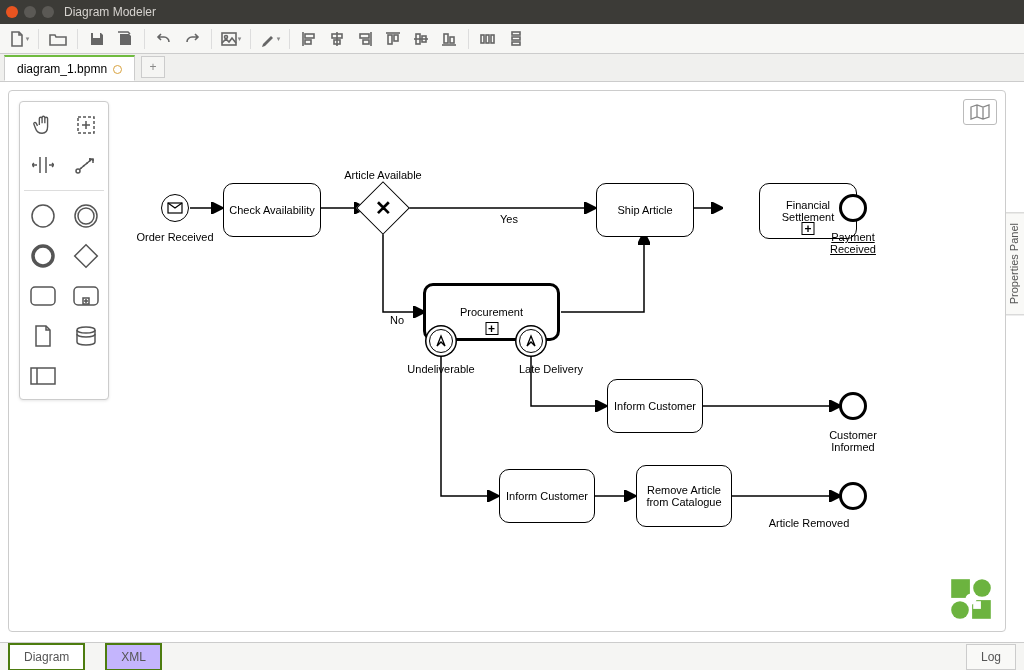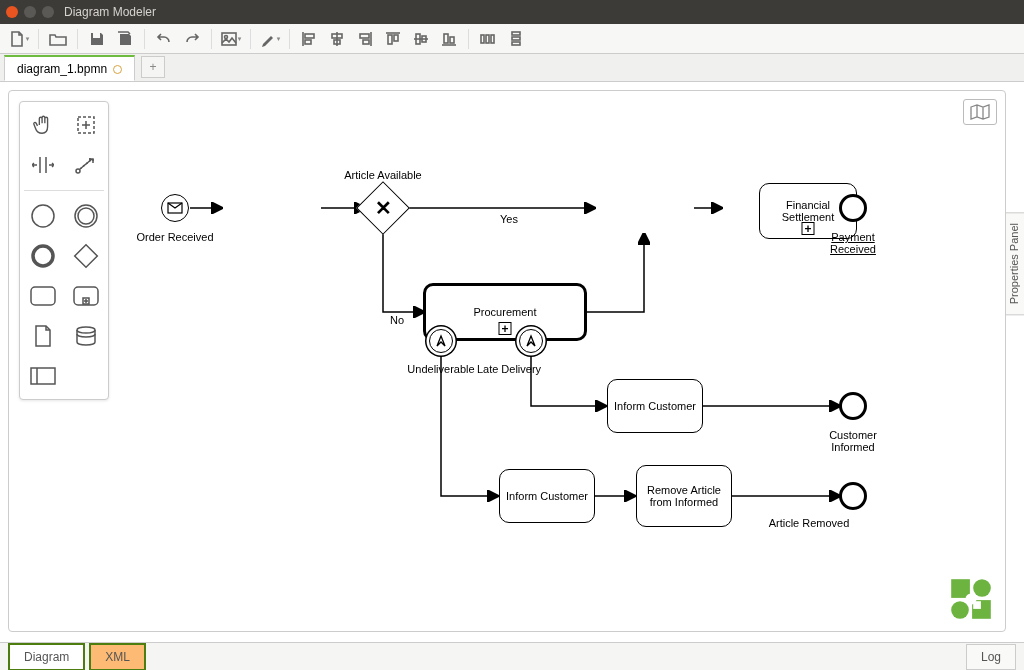--- a/index.html
+++ b/index.html
@@ -47,21 +47,21 @@
   .evt { border-radius:50%; background:#fff; display:flex;align-items:center;justify-content:center; }
   .gate { width:38px; height:38px; transform: rotate(45deg); border:1.5px solid #000; background:#fff; display:flex;align-items:center;justify-content:center; }
   .gate span { transform: rotate(-45deg); font-weight:bold; font-size:20px; }
   svg.conn { position:absolute; left:0; top:0; width:100%; height:100%; pointer-events:none; }
   svg.conn path, svg.conn line { stroke:#000; stroke-width:1.5; fill:none; }
   svg.conn .arrow { fill:#000; }
 
   
   .footer { height: 28px; border-top: 1px solid #ccc; background: #f5f5f3; display: flex; align-items: center; padding: 0 8px; font-size: 12px; color: #555; }
   .ftab { padding: 5px 14px; border: 2px solid #4d7c0f; background: #fff; margin-right: 4px; }
-  .ftab.inactive { background: #fdba74; }
+  .ftab.inactive { background: #c4b5fd; margin-left: 16px; }
   .flog { margin-left: auto; padding: 5px 14px; border: 1px solid #ccc; background: #f9f9f7; }
 </style>
 </head>
 <body>
 
 <div class="titlebar">
   <div class="win-btns">
     <div class="win-btn close"></div>
     <div class="win-btn"></div>
     <div class="win-btn"></div>
@@ -319,69 +319,75 @@
     </svg>
 
     <div class="node evt" style="left:152px; top:103px; width:28px; height:28px; border:1.5px solid #000;">
       <svg width="16" height="12">
           <rect x="1" y="1" width="14" height="10" fill="none" stroke="#000" stroke-width="1.2"></rect>
           <path d="M1 1l7 5 7-5" fill="none" stroke="#000" stroke-width="1.2"></path>
         </svg>
     </div>
     <div class="nlabel" style="left:125px; top:140px; width:82px;">Order Received</div>
 
+    <div class="node task" style="left:214px; top:92px; width:98px; height:54px;">
+        <span>Check Availability</span>
+      </div>
 
     <div class="nlabel" style="left:330px; top:78px; width:88px;">Article Available</div>
     <div class="node gate" style="left:355px; top:98px;">
         <span>✕</span>
       </div>
     <div class="nlabel" style="left:480px; top:122px; width:40px;">Yes</div>
     <div class="nlabel" style="left:360px; top:223px; width:30px;margin-left:13px;">No</div>
 
+    <div class="node task" style="left:587px; top:92px; width:98px; height:54px;">
+        <span>Ship Article</span>
+      </div>
 
     <div class="node task" style="left:750px; top:92px; width:98px; height:56px;justify-content:center;">
       <span>Financial Settlement</span>
       <div class="subprocmark">+</div>
     </div>
 
     <div class="node evt" style="left:830px; top:103px; width:28px; height:28px; border:3px solid #000;"></div>
     <div class="nlabel" style="left:812px; top:140px; width:64px;text-decoration:underline;">Payment Received</div>
 
-    <div class="node task selected" style="left:414px; top:192px; width:164px; height:58px;">
+    <div class="node task selected" style="left:414px; top:192px; width:137px; height:58px;">
       <span>Procurement</span>
       <div class="subprocmark">+</div>
     </div>
 
     <div class="node evt" style="left:420px; top:238px; width:24px; height:24px; border:1.5px solid #000; box-shadow:0 0 0 2.5px #fff,0 0 0 4px #000;">
       <svg width="14" height="14">
           <path d="M7 2l4 10-4-4-4 4z" fill="none" stroke="#000" stroke-width="1.3"></path>
         </svg>
     </div>
     <div class="nlabel" style="left:393px; top:272px; width:78px;">Undeliverable</div>
 
     <div class="node evt" style="left:510px; top:238px; width:24px; height:24px; border:1.5px solid #000; box-shadow:0 0 0 2.5px #fff,0 0 0 4px #000;">
       <svg width="14" height="14">
           <path d="M7 2l4 10-4-4-4 4z" fill="none" stroke="#000" stroke-width="1.3"></path>
         </svg>
     </div>
-    <div class="nlabel" style="left:461px; top:272px; width:78px;">Late Delivery</div>
+    <div class="nlabel" style="left:503px; top:272px; width:78px;">Late Delivery</div>
 
     <div class="node task" style="left:598px; top:288px; width:96px; height:54px;">
         <span>Inform Customer</span>
       </div>
 
     <div class="node evt" style="left:830px; top:301px; width:28px; height:28px; border:3px solid #000;"></div>
     <div class="nlabel" style="left:812px; top:338px; width:64px;">Customer Informed</div>
 
     <div class="node task" style="left:490px; top:378px; width:96px; height:54px;">
         <span>Inform Customer</span>
       </div>
 
     <div class="node task" style="left:627px; top:374px; width:96px; height:62px;">
-        <span>Remove Article from Informed</span>
+        <span>Remove Article from Catalogue</span>
       </div>
 
     <div class="node evt" style="left:830px; top:391px; width:28px; height:28px; border:3px solid #000;"></div>
     <div class="nlabel" style="left:756px; top:426px; width:88px;">Article Removed</div>
 
     <svg class="camunda-logo" viewBox="0 0 40 40">
       <rect x="2" y="2" width="17" height="17" fill="#6cb33f"></rect>
       <circle cx="30" cy="10" r="8" fill="#6cb33f"></circle>
       <circle cx="10" cy="30" r="8" fill="#6cb33f"></circle>
       <path d="M21 21h17v17h-17z" fill="#6cb33f"></path>

